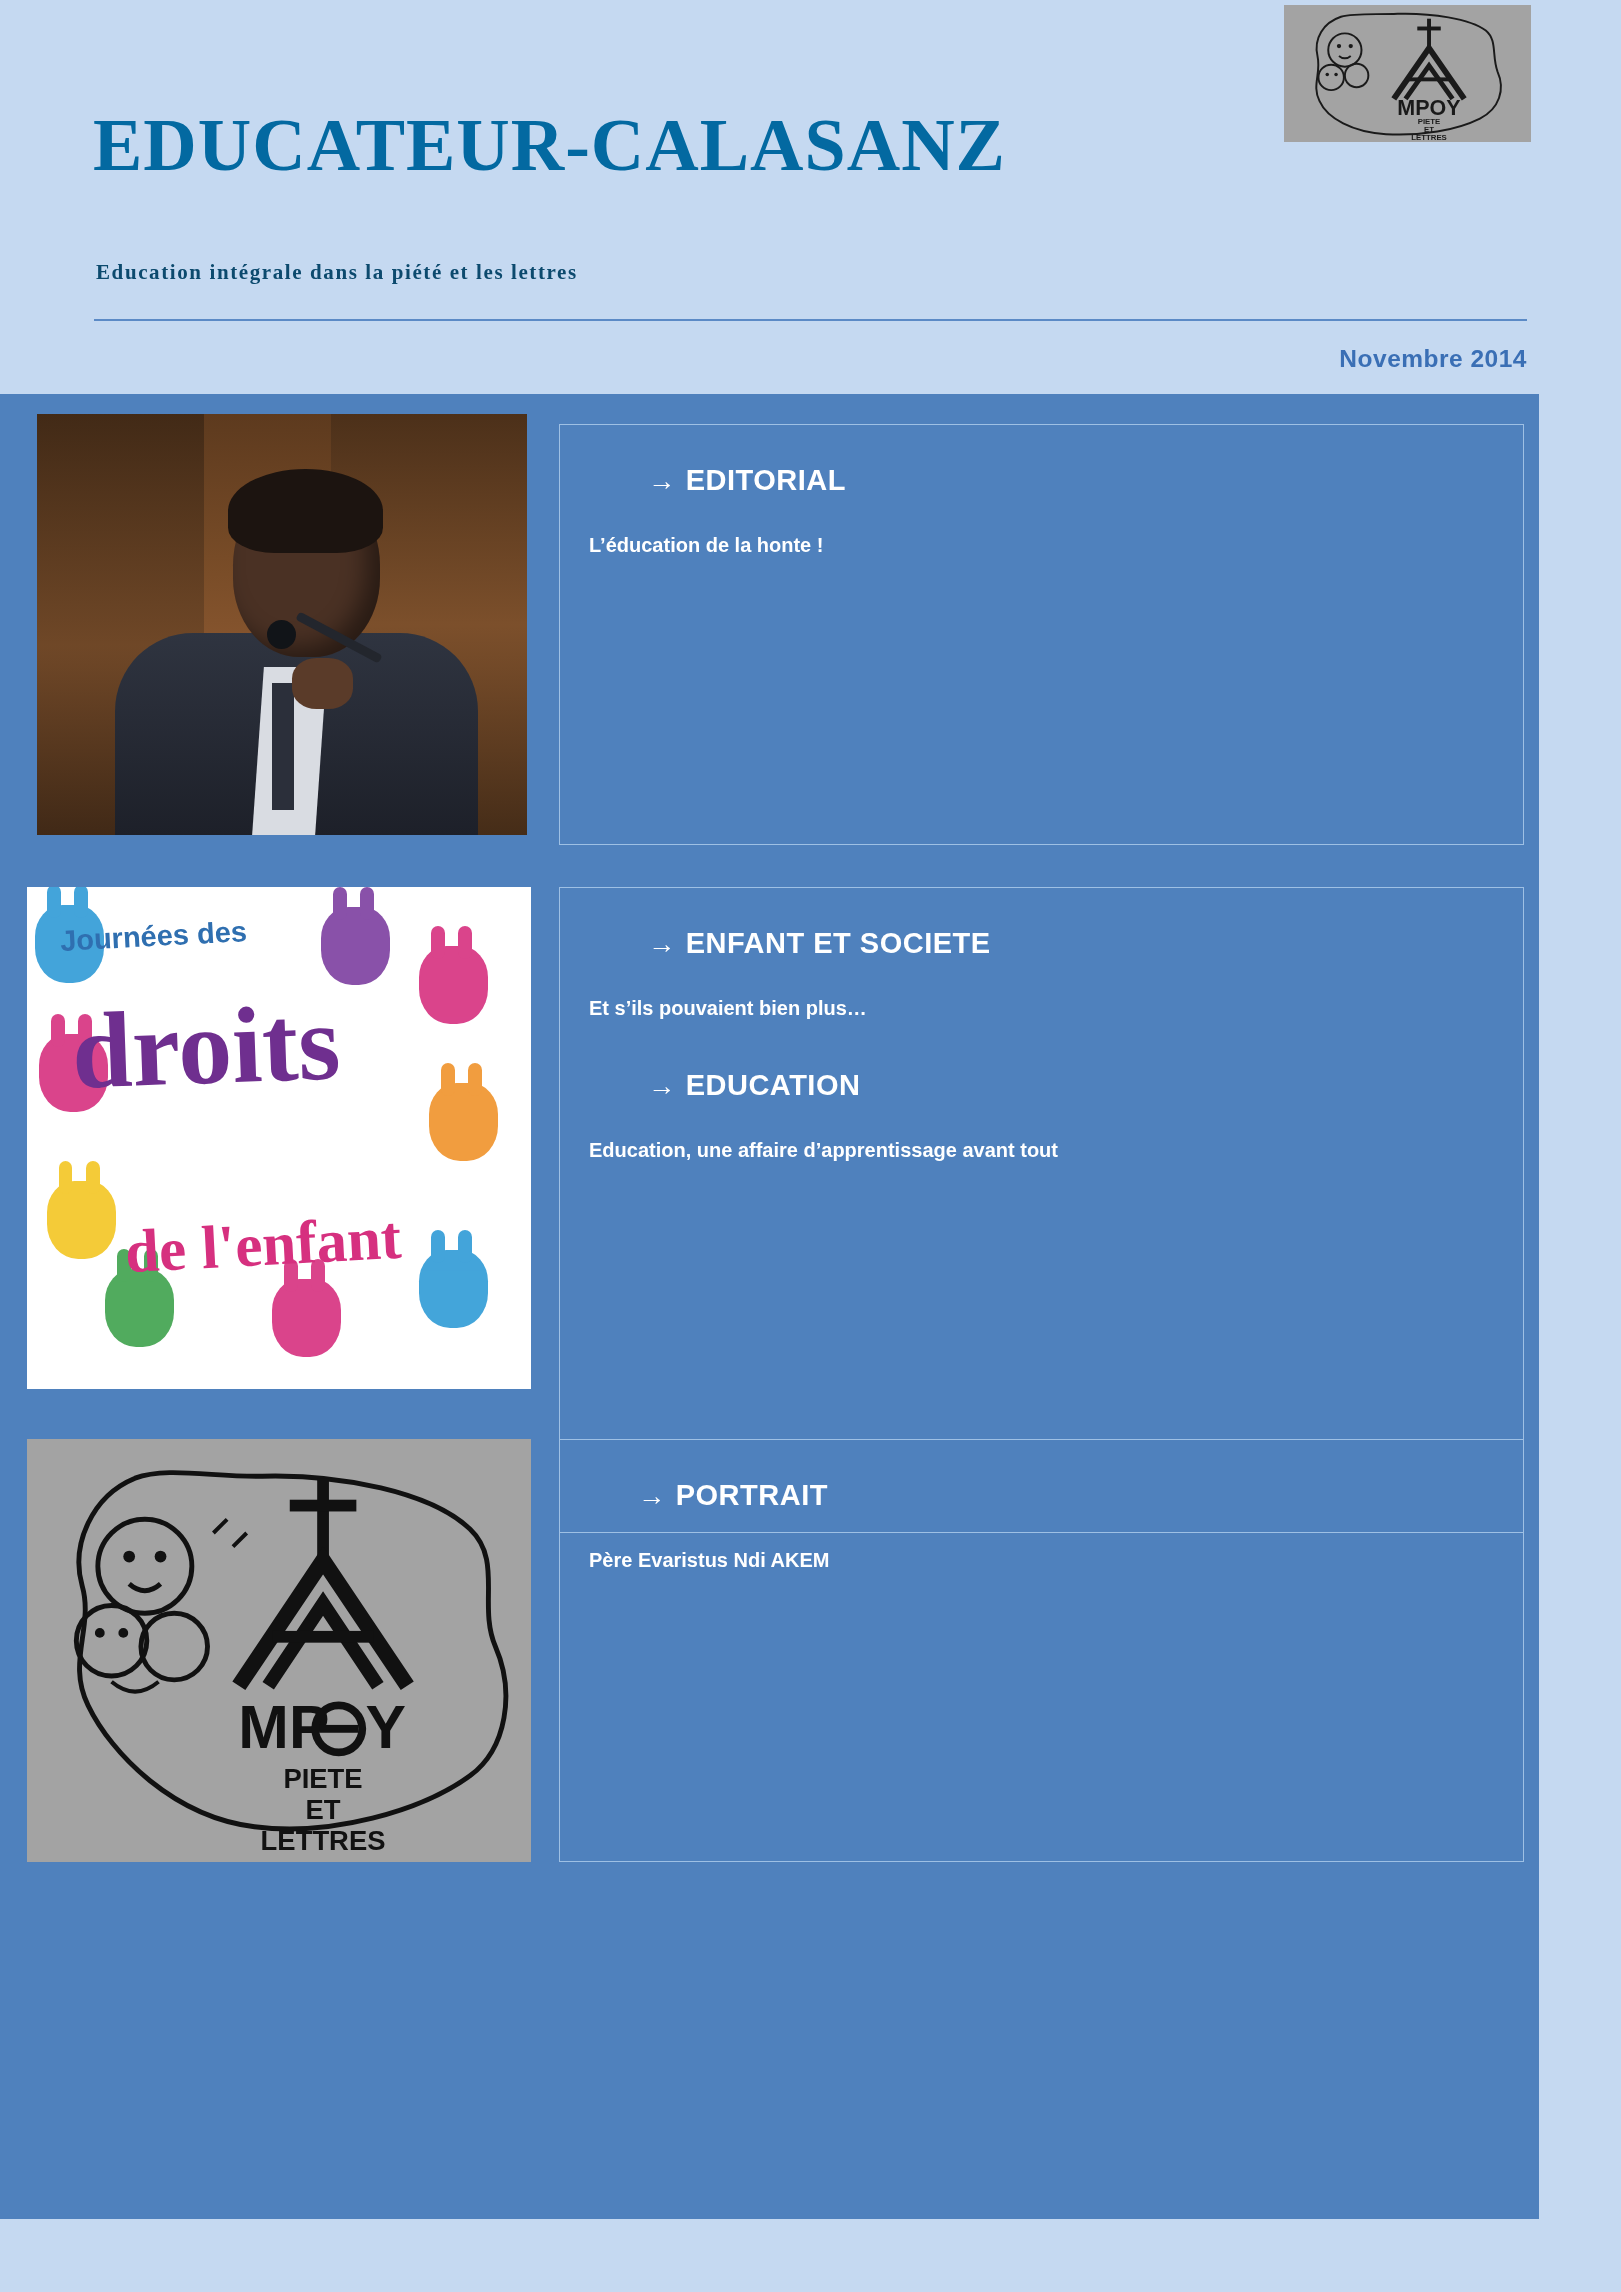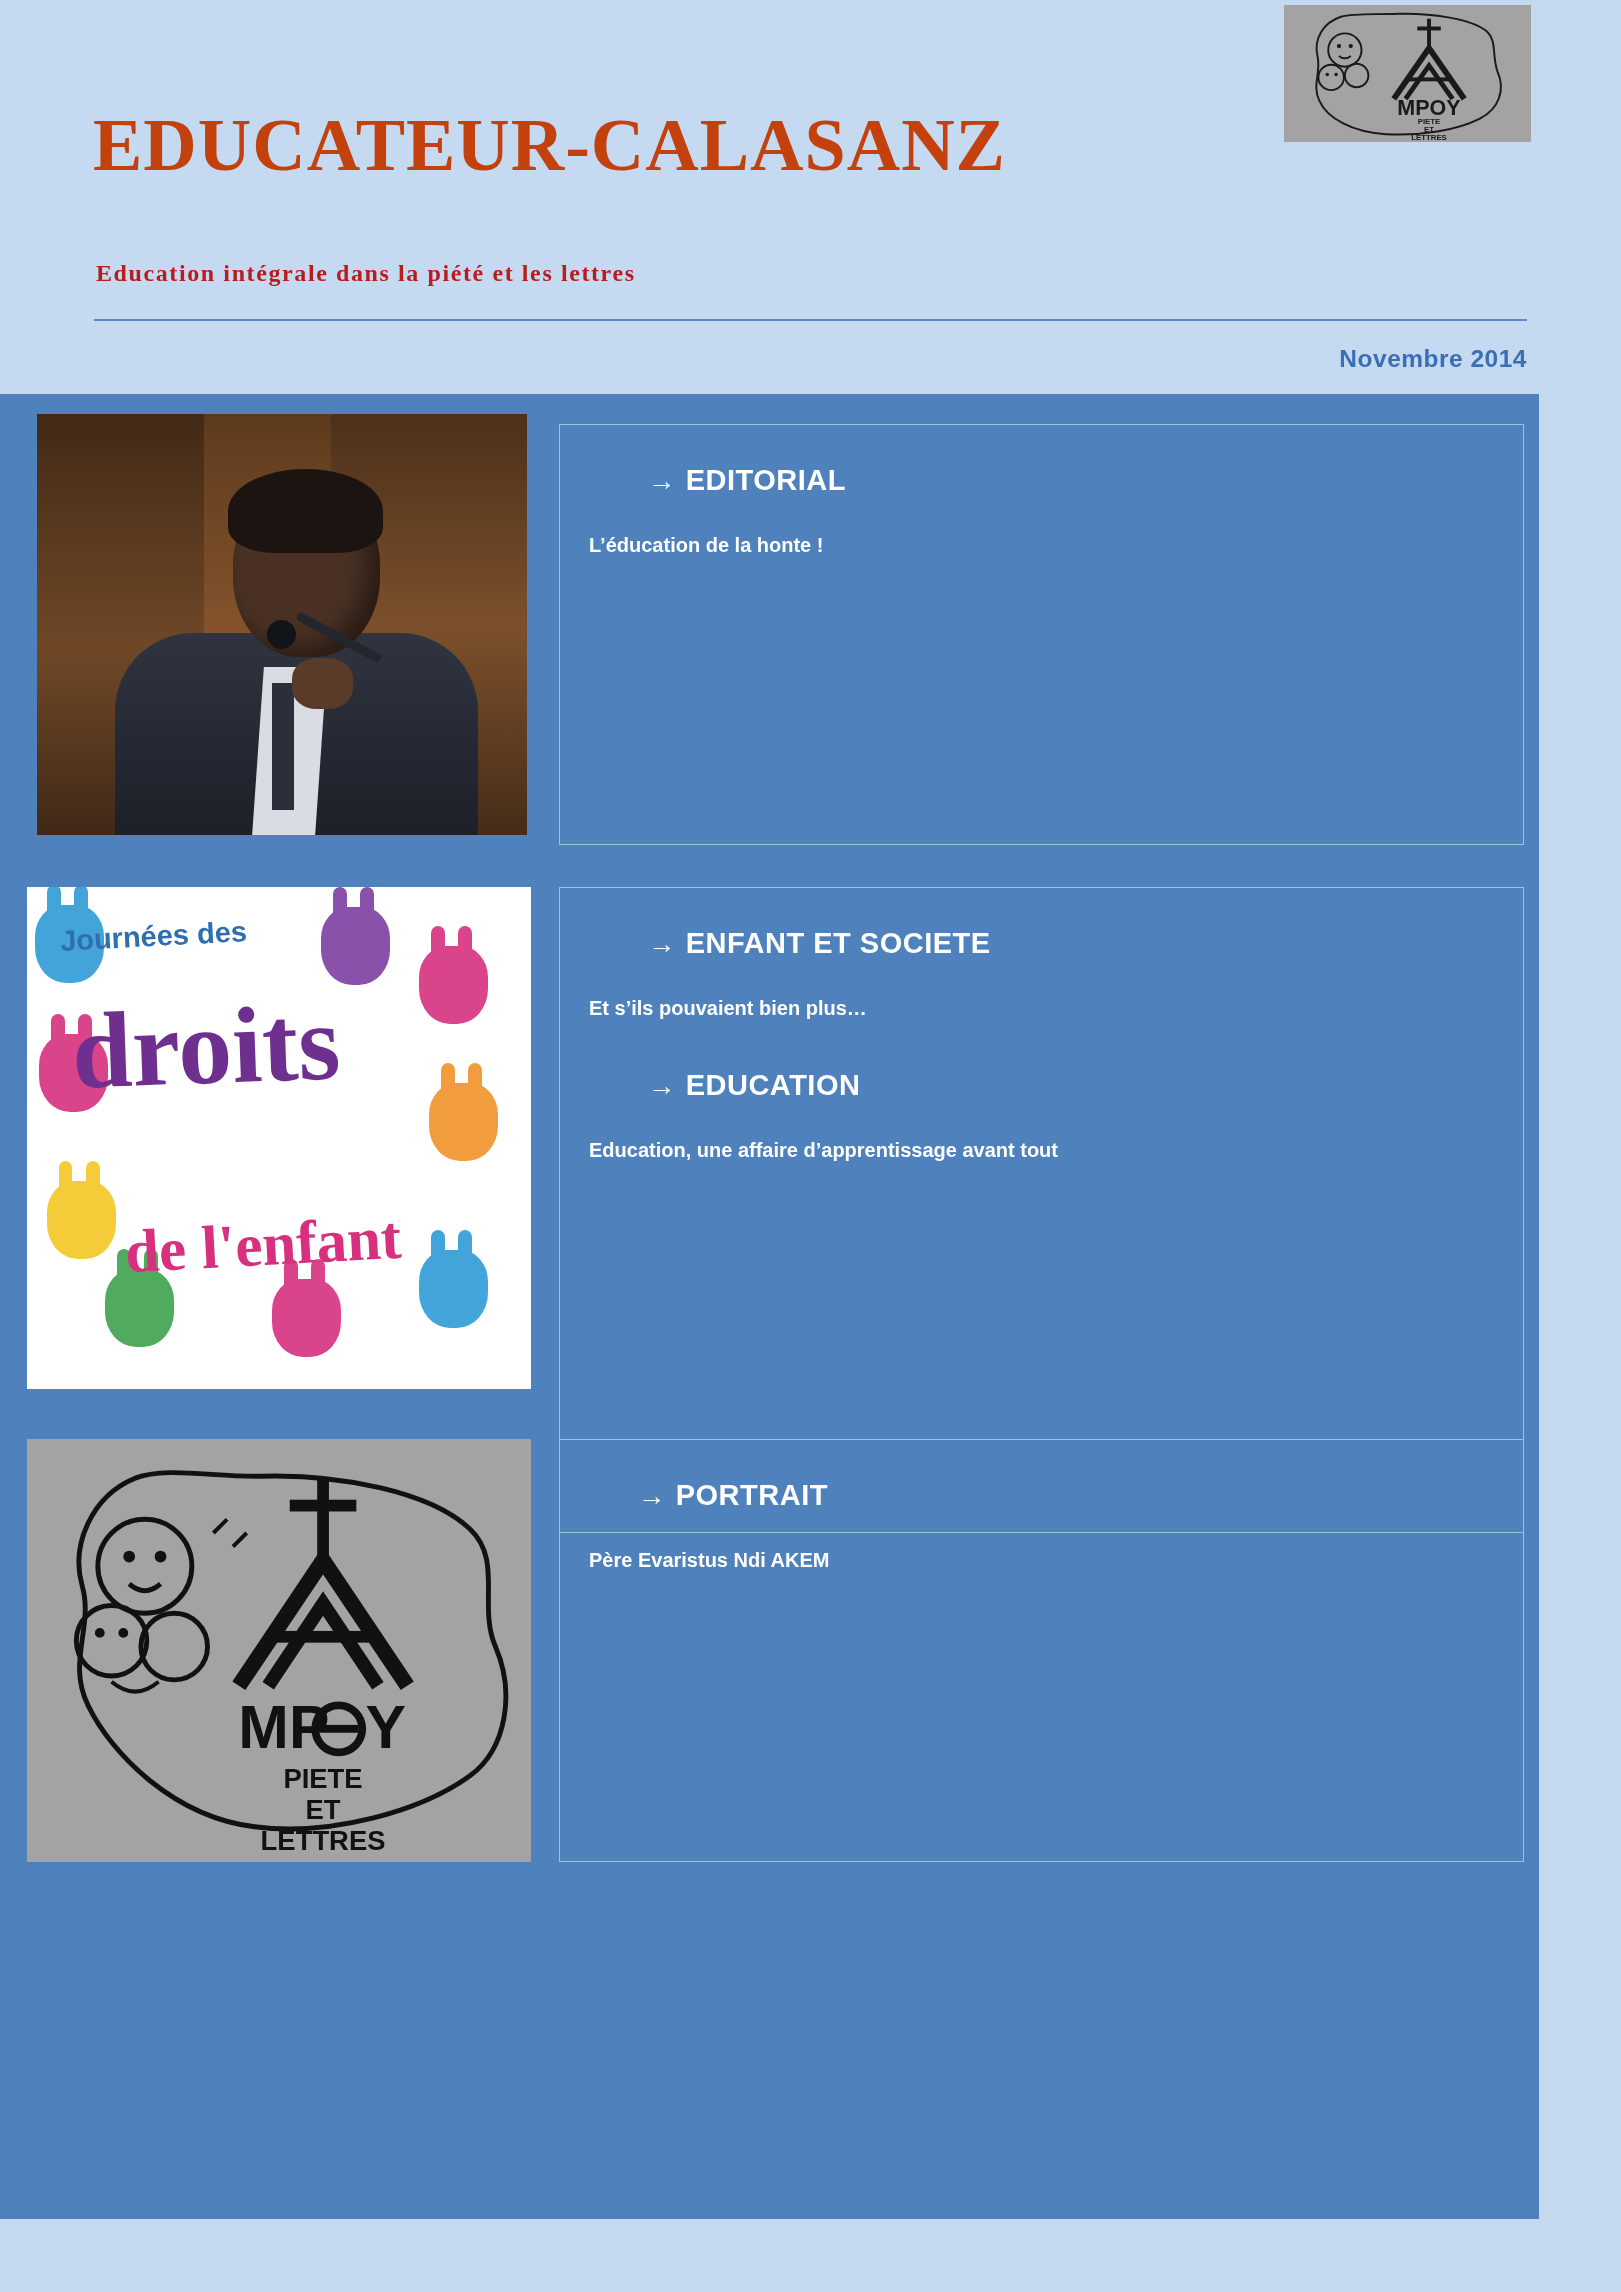--- a/index.html
+++ b/index.html
@@ -25,32 +25,32 @@
     background: #c5d9f1;
   }
   .masthead {
     position: absolute;
     left: 93px;
     top: 103px;
     font-family: "Liberation Serif", serif;
     font-weight: bold;
     font-size: 74px;
     letter-spacing: 1px;
-    color: #c2410c;
+    color: #0369a1;
     white-space: nowrap;
   }
   .tagline {
     position: absolute;
     left: 96px;
     top: 260px;
     font-family: "Liberation Serif", serif;
     font-weight: bold;
-    font-size: 24px;
+    font-size: 21px;
     letter-spacing: 1.6px;
-    color: #b91c1c;
+    color: #0c4a6e;
     white-space: nowrap;
   }
   .rule {
     position: absolute;
     left: 94px;
     top: 319px;
     width: 1433px;
     height: 2px;
     background: #5b8ac6;
   }

